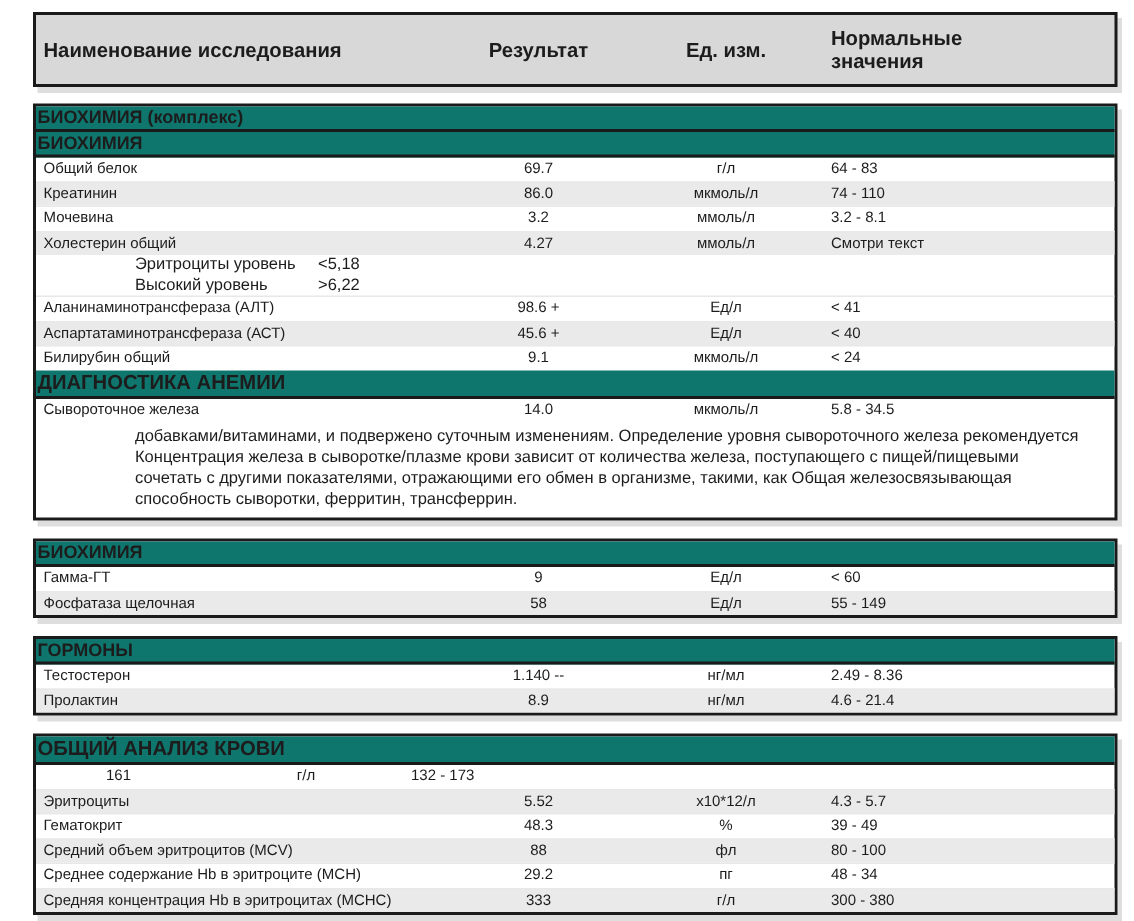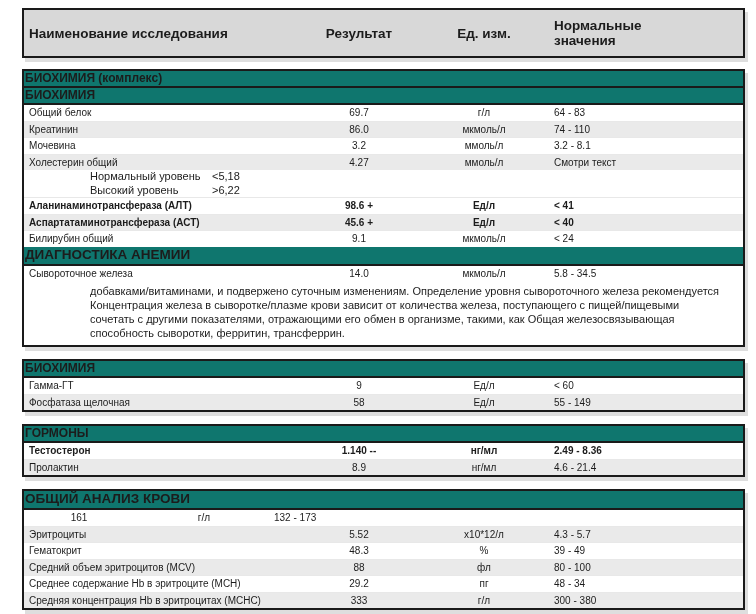--- a/index.html
+++ b/index.html
@@ -57,21 +57,21 @@
   .row {
     display: flex;
     align-items: center;
     padding: 1px 0;
     line-height: 13.5px;
     font-size: 10px;
     border-top: 1px solid #e8e8e8;
   }
   .section-bar + .row { border-top: 0; }
   .row.stripe { background: #eaeaea; }
-  .row.bold { font-weight: 700; }
+  .row.bold { font-weight: 400; }
 
   .subrow {
     display: flex;
     font-size: 11px;
     line-height: 13.5px;
     padding-left: 66px;
   }
   .subrow-label { width: 122px; }
   .subrow-value { }
 
@@ -119,21 +119,21 @@
     <div class="c-unit cell-unit">ммоль/л</div>
     <div class="c-norm cell-norm">3.2 - 8.1</div>
   </div>
         <div class="row stripe">
     <div class="c-name cell-name">Холестерин общий</div>
     <div class="c-result cell-result">4.27</div>
     <div class="c-unit cell-unit">ммоль/л</div>
     <div class="c-norm cell-norm">Смотри текст</div>
   </div>
         <div class="subrow">
-    <div class="subrow-label">Нормальный уровень</div>
+    <div class="subrow-label">Эритроциты уровень</div>
     <div class="subrow-value">&lt;5,18</div>
   </div>
         <div class="subrow">
     <div class="subrow-label">Высокий уровень</div>
     <div class="subrow-value">&gt;6,22</div>
   </div>
         <div class="row bold">
     <div class="c-name cell-name">Аланинаминотрансфераза (АЛТ)</div>
     <div class="c-result cell-result">98.6 +</div>
     <div class="c-unit cell-unit">Ед/л</div>

